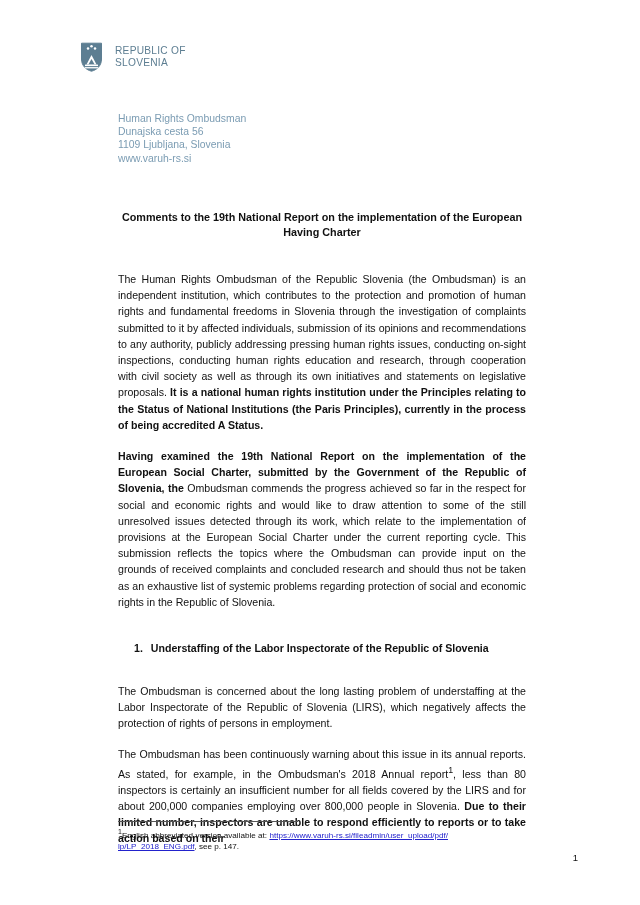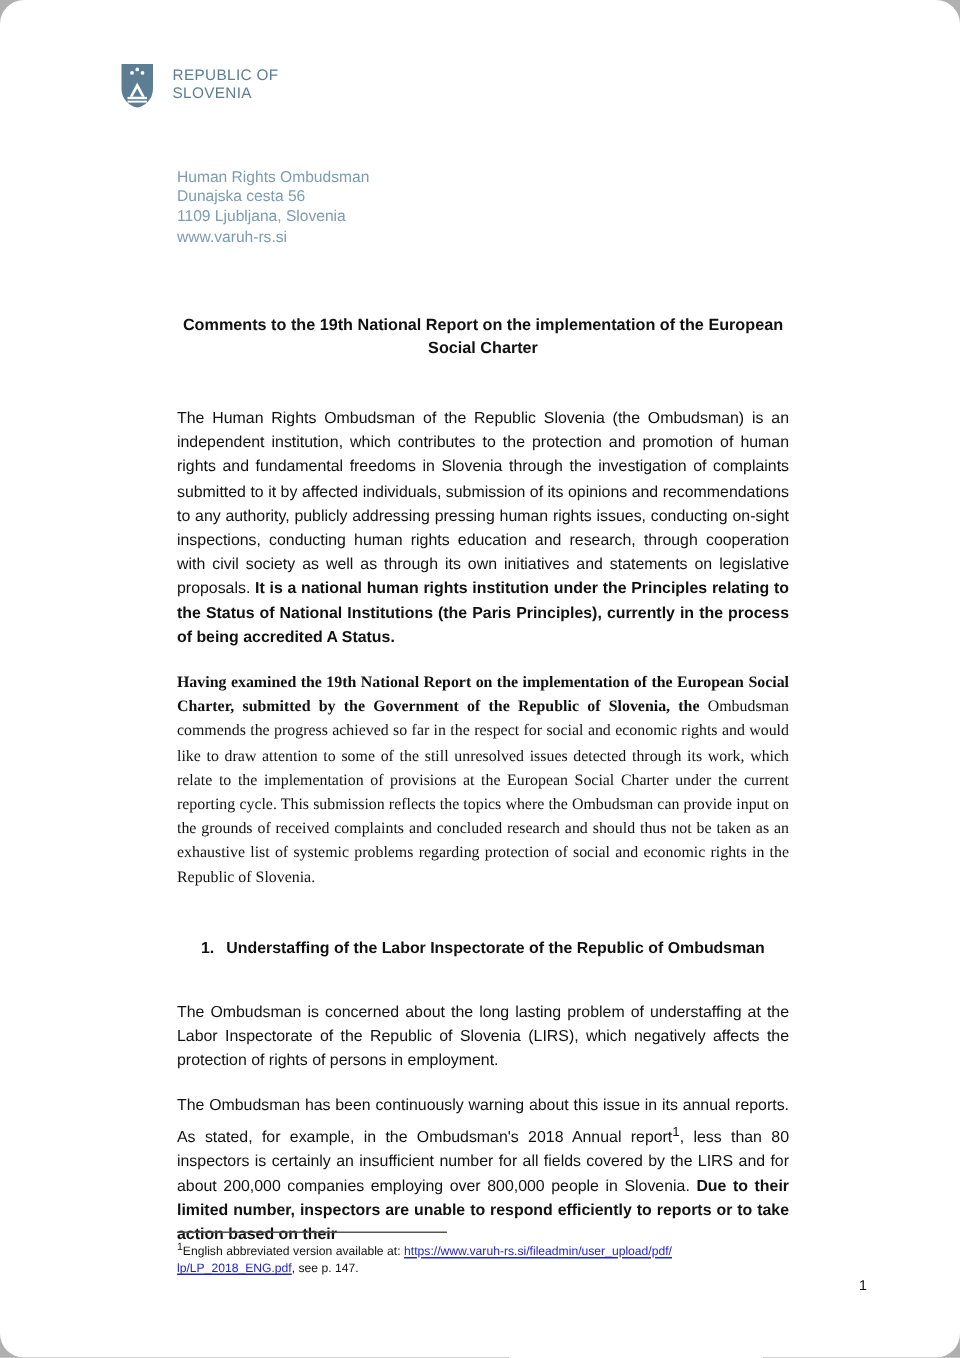--- a/index.html
+++ b/index.html
@@ -10,21 +10,20 @@
   body {
     font-family: "Liberation Sans", sans-serif;
   }
   .page {
     position: relative;
     width: 640px;
     height: 905px;
     background: #ffffff;
     overflow: hidden;
     box-sizing: border-box;
-    border-radius: 16px;
   }
 
   
   .letterhead {
     position: absolute;
     left: 80px;
     top: 42px;
     display: flex;
     align-items: flex-start;
   }
@@ -89,21 +88,21 @@
   }
 
   p.body-par {
     font-size: 10.6px;
     line-height: 16.2px;
     text-align: justify;
     margin: 0;
     hyphens: none;
   }
   p.par-intro { margin-top: 31px; }
-  p.par-second { margin-top: 15px; font-family: Liberation Serif, serif; }
+  p.par-second { margin-top: 15px; }
   p.par-sec1-a { margin-top: 27px; }
   p.par-sec1-b { margin-top: 14px; }
 
   .b { font-weight: bold; }
 
   .section-heading {
     font-size: 10.6px;
     line-height: 16px;
     font-weight: bold;
     margin: 30px 0 0 0;
@@ -170,32 +169,32 @@
 
   </div>
 
   <div class="address">Human Rights Ombudsman
 Dunajska cesta 56
 1109 Ljubljana, Slovenia
 www.varuh-rs.si</div>
 
   <div class="doc">
 
-    <h1 class="doc-title">Comments to the 19th National Report on the implementation of the European Social Charter</h1>
+    <h1 class="doc-title">Comments to the 19th National Report on the implementation of the European Having Charter</h1>
 
     <p class="body-par par-intro">
       <span>The Human Rights Ombudsman of the Republic Slovenia (the Ombudsman) is an independent institution, which contributes to the protection and promotion of human rights and fundamental freedoms in Slovenia through the investigation of complaints submitted to it by affected individuals, submission of its opinions and recommendations to any authority, publicly addressing pressing human rights issues, conducting on-sight inspections, conducting human rights education and research, through cooperation with civil society as well as through its own initiatives and statements on legislative proposals. </span><span class="b">It is a national human rights institution under the Principles relating to the Status of National Institutions (the Paris Principles), currently in the process of being accredited A Status.</span>
     </p>
 
     <p class="body-par par-second">
       <span class="b">Having examined the 19th National Report on the implementation of the European Social Charter, submitted by the Government of the Republic of Slovenia, the </span><span>Ombudsman commends the progress achieved so far in the respect for social and economic rights and would like to draw attention to some of the still unresolved issues detected through its work, which relate to the implementation of provisions at the European Social Charter under the current reporting cycle. This submission reflects the topics where the Ombudsman can provide input on the grounds of received complaints and concluded research and should thus not be taken as an exhaustive list of systemic problems regarding protection of social and economic rights in the Republic of Slovenia.</span>
     </p>
 
     <h2 class="section-heading">
-      <span class="num">1.</span><span>Understaffing of the Labor Inspectorate of the Republic of Ombudsman</span>
+      <span class="num">1.</span><span>Understaffing of the Labor Inspectorate of the Republic of Slovenia</span>
     </h2>
 
     <p class="body-par par-sec1-a">The Ombudsman is concerned about the long lasting problem of understaffing at the Labor Inspectorate of the Republic of Slovenia (LIRS), which negatively affects the protection of rights of persons in employment.</p>
 
     <p class="body-par par-sec1-b">
       <span>The Ombudsman has been continuously warning about this issue in its annual reports. As stated, for example, in the Ombudsman's 2018 Annual report</span><sup>1</sup><span>, less than 80 inspectors is certainly an insufficient number for all fields covered by the LIRS and for about 200,000 companies employing over 800,000 people in Slovenia. </span><span class="b">Due to their limited number, inspectors are unable to respond efficiently to reports or to take action based on their</span>
     </p>
   </div>
 
   <div class="footnote-rule"></div>

